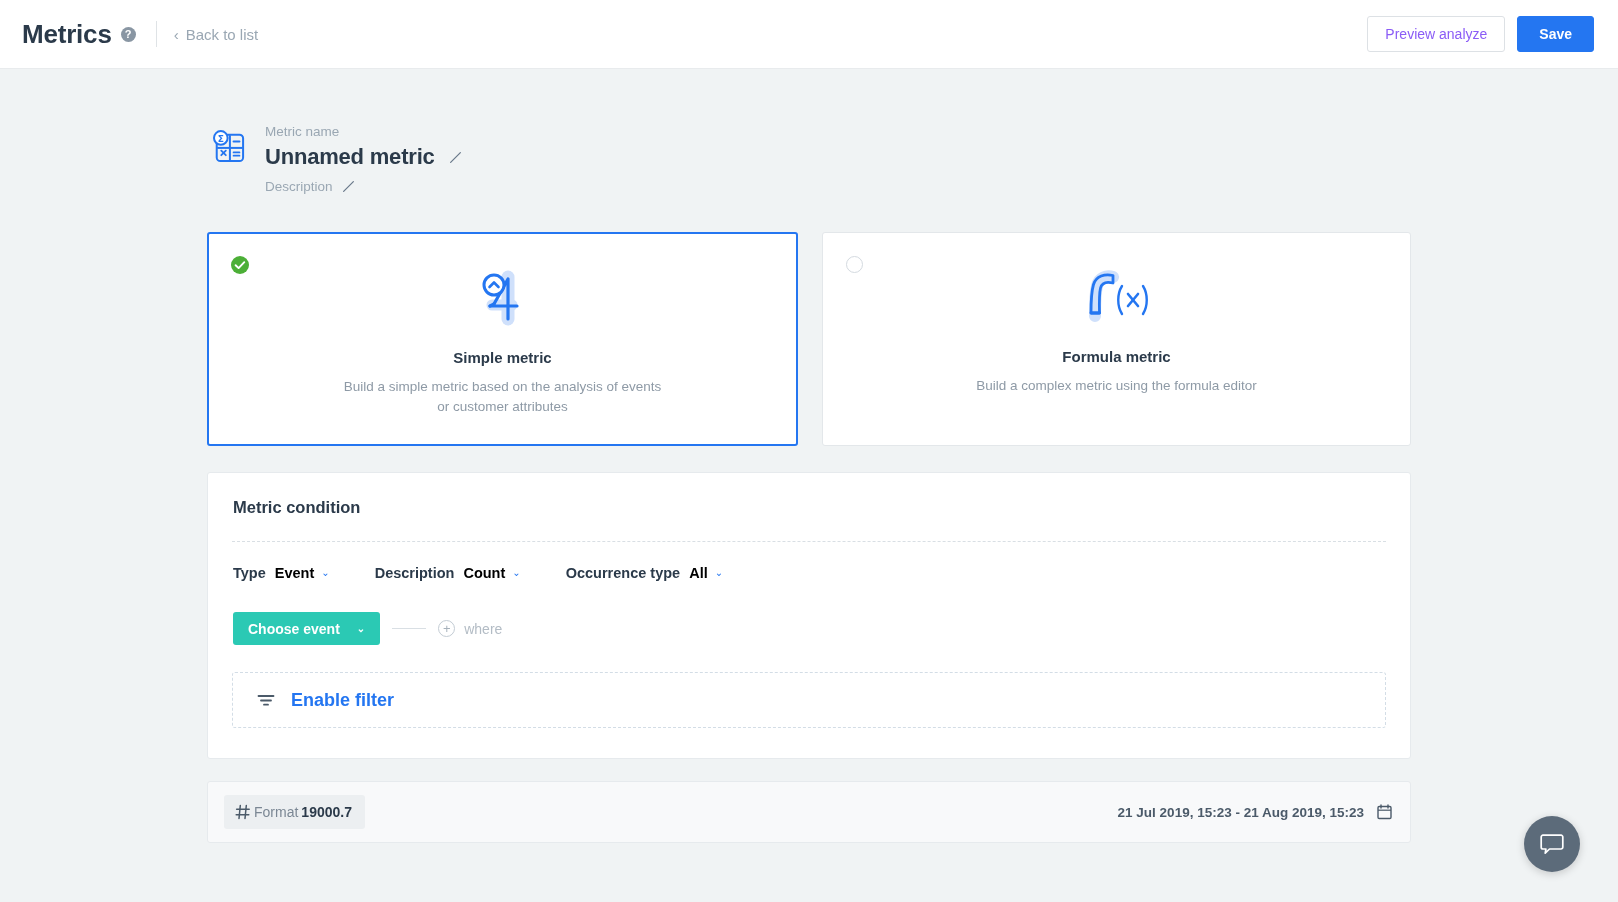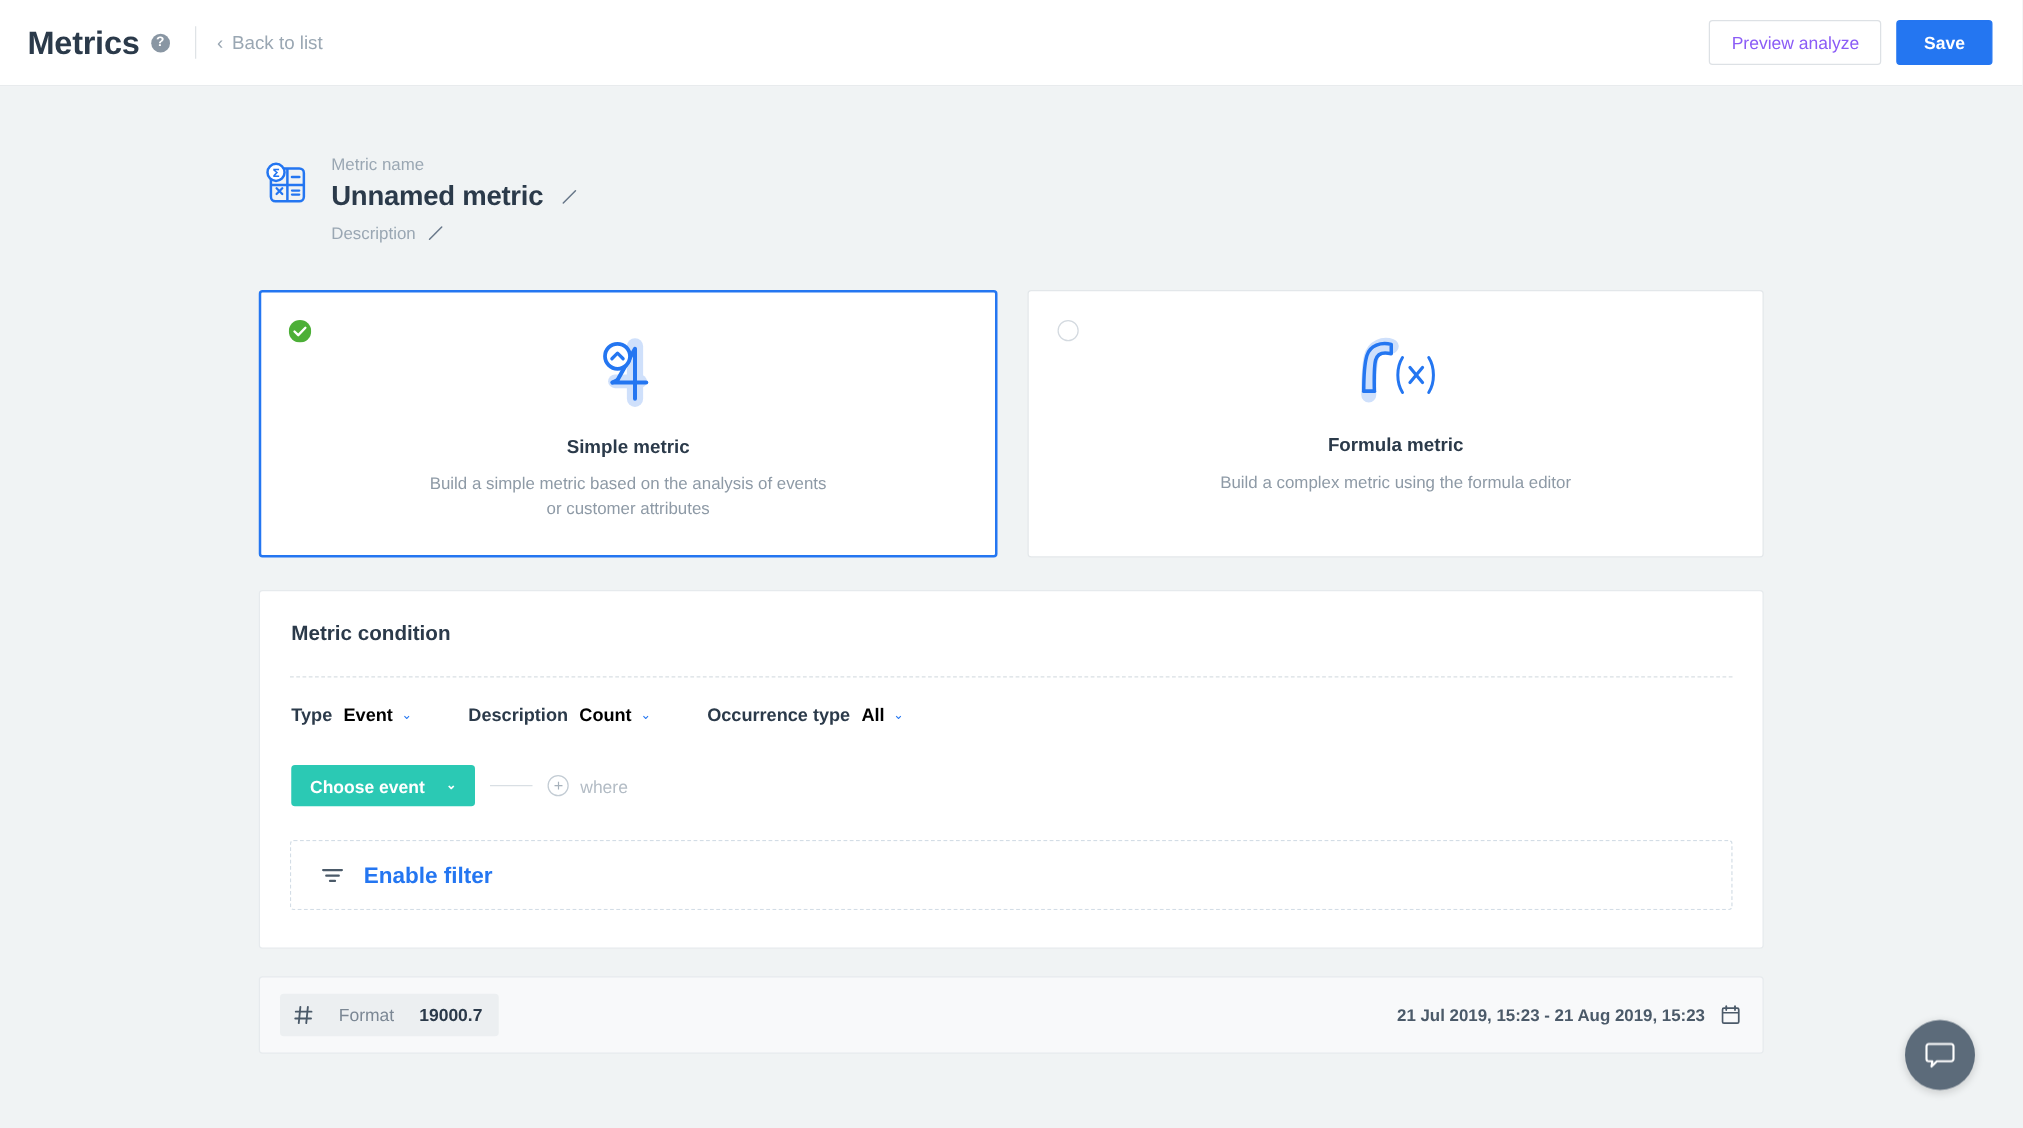--- a/index.html
+++ b/index.html
@@ -298,21 +298,21 @@
     display: flex;
     align-items: center;
     padding: 0 16px 0 16px;
   }
   .format-chip {
     background: #eceff1;
     border-radius: 3px;
     height: 34px;
     display: flex;
     align-items: center;
-    gap: 20px;
+    gap: 3px;
     padding: 0 13px 0 11px;
     cursor: pointer;
     justify-content: space-between;
   }
   .format-label { font-size: 14px; color: #7b8794; }
   .format-value { font-size: 14px; color: #2b3a4a; font-weight: bold; }
   .daterange {
     margin-left: auto;
     display: flex;
     align-items: center;

